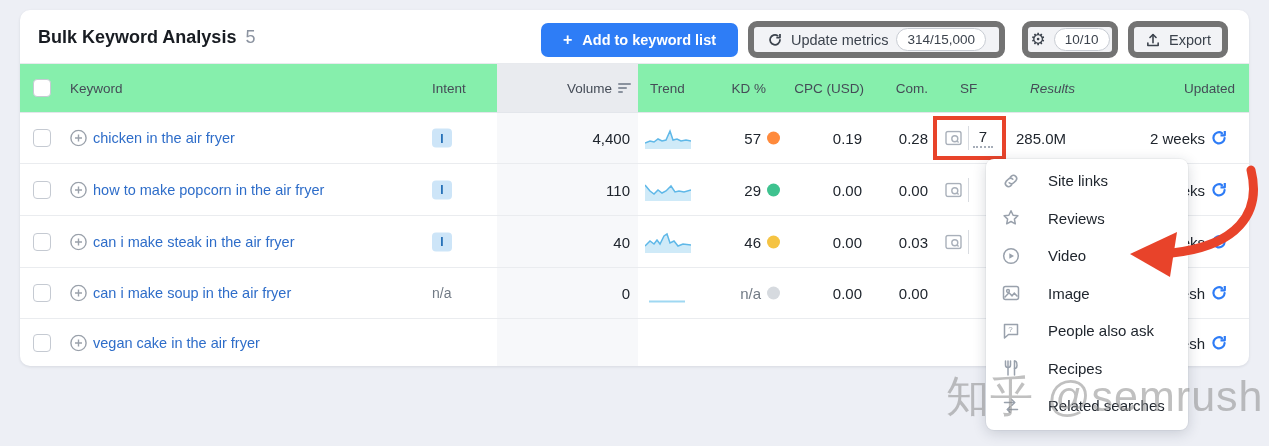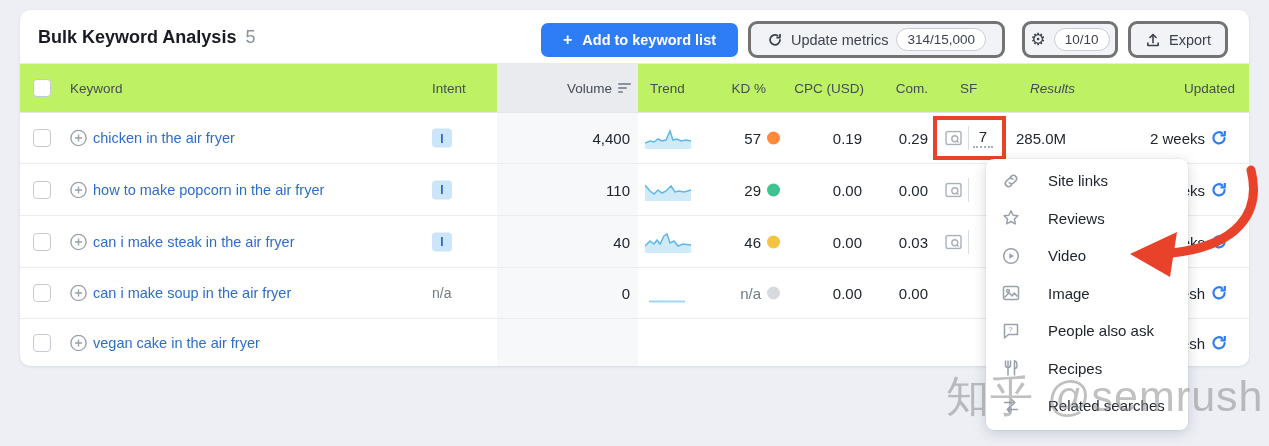--- a/index.html
+++ b/index.html
@@ -19,41 +19,41 @@
     overflow:hidden;
   }
   
   .topbar { position:absolute; left:0; top:0; width:100%; height:53px; }
   .title-wrap { position:absolute; left:18px; top:50%; transform:translateY(-50%); white-space:nowrap; }
   .title { font-size:18px; font-weight:bold; color:#181c22; }
   .title-count { font-size:18px; color:#8b93a0; margin-left:9px; font-weight:400; }
   .btn {
     position:absolute; top:11px; height:37px; border-radius:9px;
     display:flex; align-items:center; justify-content:center; gap:8px;
-    background:#f2f3f6; border:3px solid #737373; color:#3c434d;
+    background:#f2f3f6; border:6px solid #737373; color:#3c434d;
     font-size:14.5px; cursor:pointer; white-space:nowrap;
   }
   .btn-primary {
     left:521px; top:13px; width:197px; height:34px;
     background:#2e7df6; border:none; color:#fff; font-weight:bold;
     border-radius:7px; font-size:14.5px;
   }
   .btn-primary .plus-glyph { font-size:16px; font-weight:bold; margin-right:2px; }
   .btn-update { left:728px; width:257px; }
   .btn-gear { left:1002px; width:96px; }
   .btn-export { left:1108px; width:100px; }
   .pill {
     background:#fff; border:1px solid #c8ccd3; border-radius:13px;
     padding:3px 10px; font-size:13.5px; color:#3c434d;
   }
   .gear-glyph { font-size:17px; line-height:1; color:#3c434d; }
   
   .thead {
     position:absolute; left:0; top:53px; width:100%; height:50px;
-    background:#bef264; border-top:1px solid #e8eaee; border-bottom:1px solid #e3e6eb;
+    background:#86efac; border-top:1px solid #e8eaee; border-bottom:1px solid #e3e6eb;
   }
   .thead > span { position:absolute; top:50%; transform:translateY(-50%); font-size:13.5px; color:#454c57; white-space:nowrap; }
   .vol-col-bg   { position:absolute; left:477px; top:103px; width:141px; height:253px; background:#f7f8fa; }
   .vol-head-bg  { position:absolute; left:477px; top:0;    width:141px; height:100%;  background:#e9ebef; }
   .h-keyword { left:50px; } .h-intent { left:412px; }
   .h-volume { right:637px; } .h-trend { left:630px; }
   .h-kd { right:483px; } .h-cpc { right:385px; } .h-com { right:321px; }
   .h-sf { left:940px; } .h-results { left:1010px;font-style:italic; } .h-updated { right:14px; }
   .sort-icon { position:absolute; left:598px; top:50%; transform:translateY(-50%); width:15px; height:12px; }
   
@@ -179,21 +179,21 @@
     <a class="kw">chicken in the air fryer</a>
     <span class="intent-badge">I</span>
     <span class="num vol">4,400</span>
     <svg class="trend" viewBox="0 0 46 22">
       <path d="M0 16 5 14 9 15 13 12 17 14 21 13 25 4 28 13 32 12 36 14 41 13 46 14 V22 H0 Z" fill="#cfeaf8"></path>
       <path d="M0 16 5 14 9 15 13 12 17 14 21 13 25 4 28 13 32 12 36 14 41 13 46 14" fill="none" stroke="#5fb8e8" stroke-width="1.5"></path>
     </svg>
     <span class="num kd">57</span>
     <span class="kd-dot" style="background: rgb(255, 138, 60);"></span>
     <span class="num cpc">0.19</span>
-    <span class="num com">0.29</span>
+    <span class="num com">0.28</span>
     <svg class="serp-ic" viewBox="0 0 17 15" fill="none" stroke="#a9b0ba" stroke-width="1.4">
         <rect x="1" y="1" width="15" height="13" rx="2"></rect>
         <circle cx="9.8" cy="8.2" r="3"></circle>
         <path d="M12 10.4l1.6 1.6"></path>
       </svg>
     <span class="sf-div"></span>
     <span class="sf-num">7</span>
     <span class="num results">285.0M</span>
     <span class="num updated">2 weeks</span>
     <svg class="refresh-ic" viewBox="0 0 18 18" fill="none">

